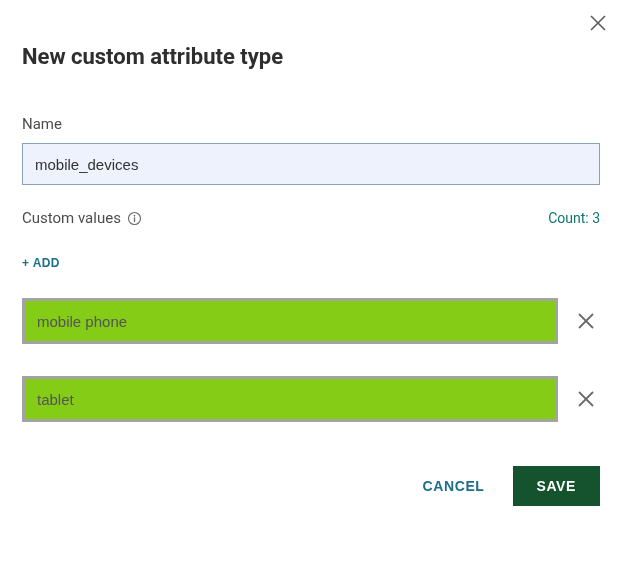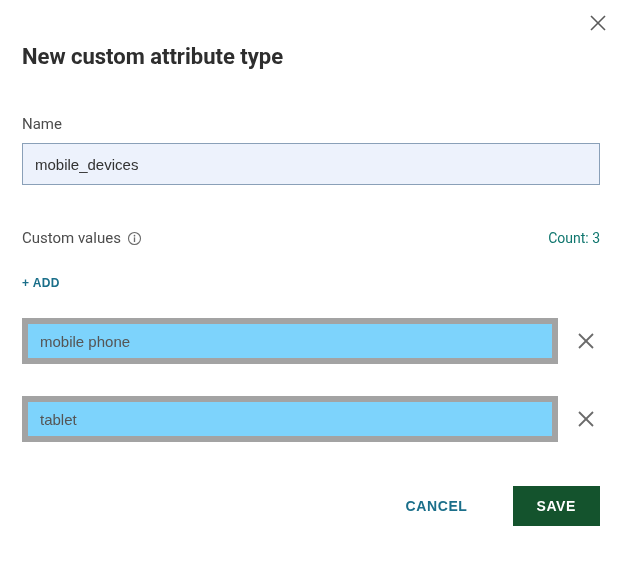--- a/index.html
+++ b/index.html
@@ -42,21 +42,21 @@
       outline: none;
       font-size: 15px;
       padding: 4px 12px;
       color: #333;
       display: block;
     }
     .cv-row {
       display: flex;
       align-items: center;
       justify-content: space-between;
-      margin-top: 44px;
+      margin-top: 24px;
       width: 578px;
     }
     .cv-label-wrap {
       display: flex;
       align-items: center;
       gap: 6px;
       font-size: 15px;
       color: #4d4d4d;
     }
     .info-icon {
@@ -84,43 +84,43 @@
       display: flex;
       align-items: center;
       width: 578px;
       margin-top: 32px;
       gap: 14px;
     }
     .value-row:first-of-type { margin-top: 26px; }
     .value-input {
       flex: 1;
       height: 46px;
-      border: 6px solid #a3a3a3;
-      background: #7dd3fc;
+      border: 3px solid #a3a3a3;
+      background: #84cc16;
       outline: none;
       font-size: 15px;
       padding: 0 12px;
       color: #555;
     }
     .remove-btn {
       background: none;
       border: none;
       cursor: pointer;
       color: #6a6a6a;
       padding: 4px;
       display: flex;
       align-items: center;
       justify-content: center;
     }
     .remove-btn svg { display: block; }
     .footer {
       display: flex;
       justify-content: flex-end;
       align-items: center;
-      gap: 41px;
+      gap: 24px;
       margin-top: 44px;
       width: 578px;
     }
     .cancel-btn {
       background: none;
       border: none;
       color: #1b6f8a;
       font-weight: 700;
       font-size: 14px;
       letter-spacing: 0.6px;

